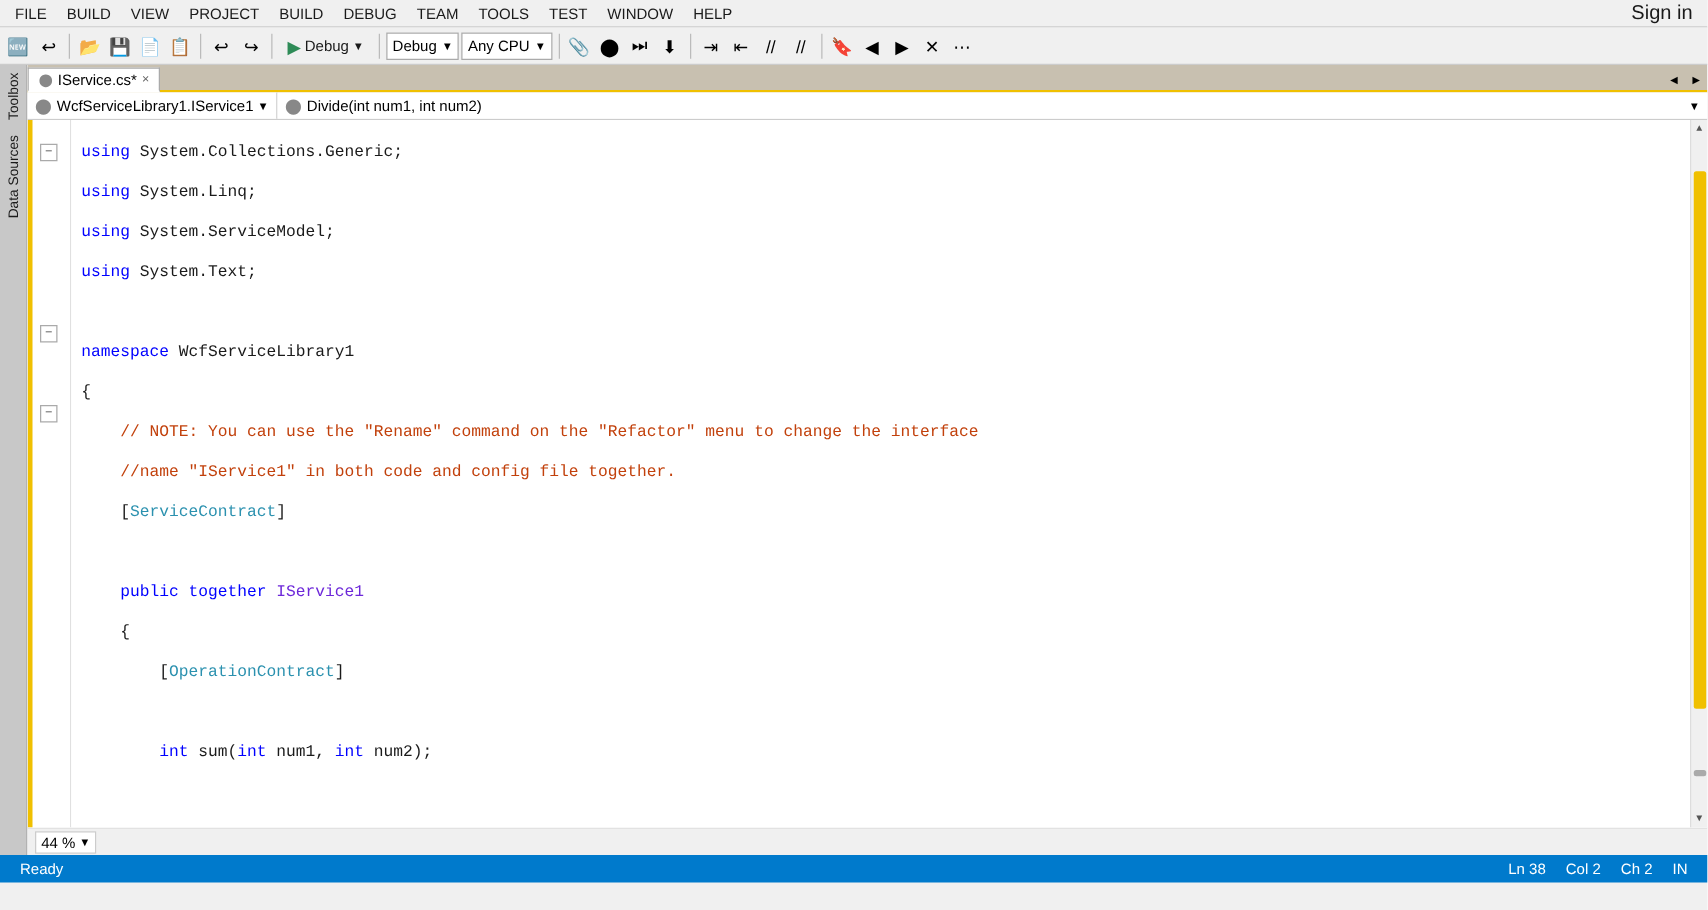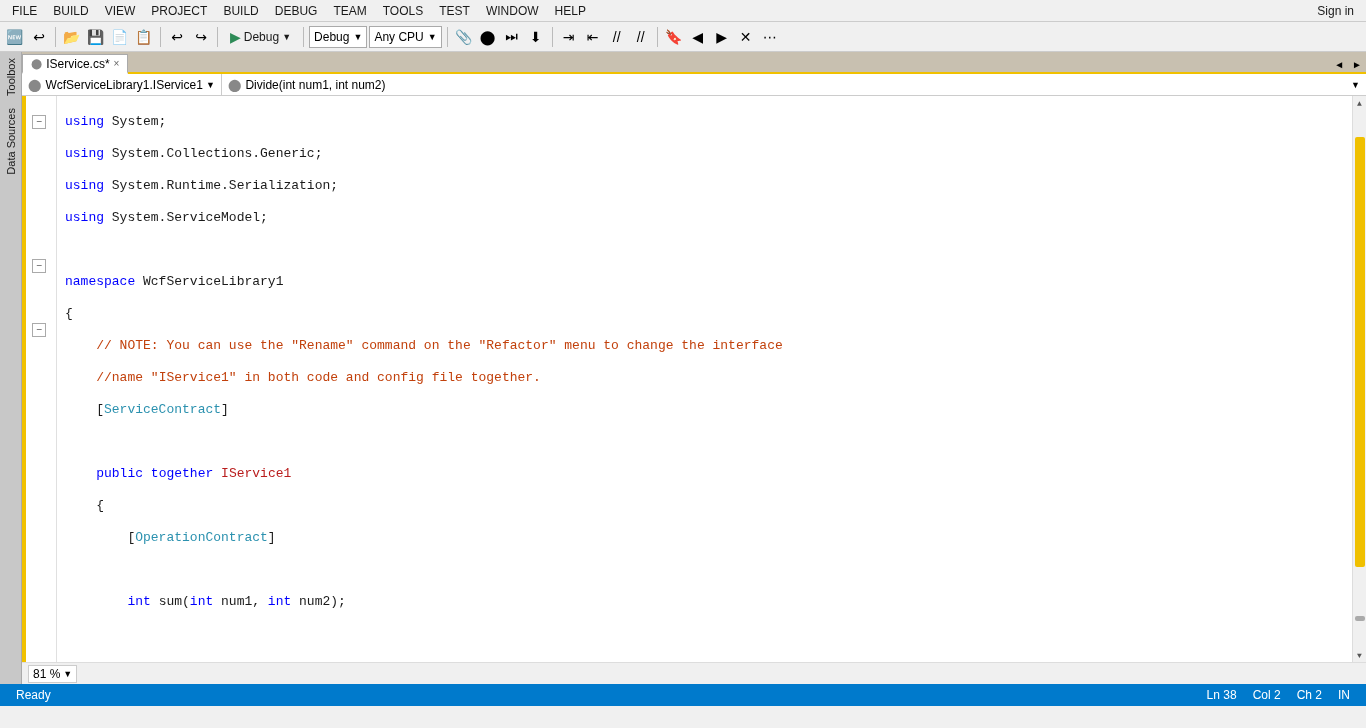--- a/index.html
+++ b/index.html
@@ -15,21 +15,21 @@
       padding: 0 4px;
       font-family: 'Segoe UI', Arial, sans-serif;
       font-size: 12px;
     }
     .menu-item {
       padding: 2px 8px;
       cursor: pointer;
       color: #1a1a1a;
     }
     .menu-spacer { flex: 1; }
-    .sign-in { padding: 2px 8px; color: #1a1a1a; font-size: 12px; font-family: 'Segoe UI', Arial, sans-serif; }
+    .sign-in { padding: 2px 8px; color: #1a1a1a; font-size: 16px; font-family: 'Segoe UI', Arial, sans-serif; }
 
     
     #toolbar {
       background: #f0f0f0;
       height: 30px;
       display: flex;
       align-items: center;
       border-bottom: 1px solid #ccc;
       padding: 0 4px;
       gap: 2px;
@@ -215,21 +215,21 @@
       line-height: 16px;
       font-size: 13px;
       font-family: 'Consolas', 'Courier New', monospace;
       background: white;
       color: #1a1a1a;
       white-space: pre;
     }
 
     
     .kw { color: #0000ff; }        
-    .type { color: #b91c1c; margin-top: 36px; }      
+    .type { color: #6d28d9; margin-top: 36px; }      
     .comment { color: #c2410c; }   
     .attr { color: #2b91af; }
 
     
     .collapse-marker {
       display: inline-block;
       width: 14px;
       height: 14px;
       border: 1px solid #aaa;
       text-align: center;
@@ -454,24 +454,24 @@
           <div style="height:16px;"></div>
           <div style="height:16px;"></div>
           <div style="height:16px;"></div>
           <div style="height:16px;"></div>
           <div style="height:16px;"></div>
 
         </div>
       </div>
 
       <div id="code-content">
-<span class="line-code"><span class="kw">using</span> System;</span>
 <span class="line-code"><span class="kw">using</span> System.Collections.Generic;</span>
-<span class="line-code"><span class="kw">using</span> System.Runtime.Serialization;</span>
+<span class="line-code"><span class="kw">using</span> System.Linq;</span>
 <span class="line-code"><span class="kw">using</span> System.ServiceModel;</span>
+<span class="line-code"><span class="kw">using</span> System.Text;</span>
 <span class="line-code"></span>
 <span class="line-code"><span class="kw">namespace</span> WcfServiceLibrary1</span>
 <span class="line-code">{</span>
 <span class="line-code">    <span class="comment">// NOTE: You can use the "Rename" command on the "Refactor" menu to change the interface</span></span>
 <span class="line-code">    <span class="comment">//name "IService1" in both code and config file together.</span></span>
 <span class="line-code">    [<span class="attr">ServiceContract</span>]</span>
 <span class="line-code"></span>
 <span class="line-code">    <span class="kw">public</span> <span class="kw">together</span> <span class="type">IService1</span></span>
 <span class="line-code">    {</span>
 <span class="line-code">        [<span class="attr">OperationContract</span>]</span>
@@ -501,21 +501,21 @@
           <div class="scroll-thumb"></div>
           <div class="scroll-thumb-gray"></div>
         </div>
         <div class="scroll-arrow">▼</div>
       </div>
 
     </div>
 
     <div style="height:22px; background:#f0f0f0; border-top:1px solid #ddd; display:flex; align-items:center; padding:0 6px; font-family:'Segoe UI',Arial,sans-serif; font-size:12px;">
       <div style="display:flex; align-items:center; border:1px solid #ccc; background:white; padding:1px 4px; cursor:pointer;">
-        <span>81 %</span>
+        <span>44 %</span>
         <span style="font-size:9px; margin-left:3px;">▼</span>
       </div>
     </div>
 
   </div>
 </div>
 
 <div id="status-bar">
   <span class="status-item">Ready</span>
   <span class="status-spacer"></span>

